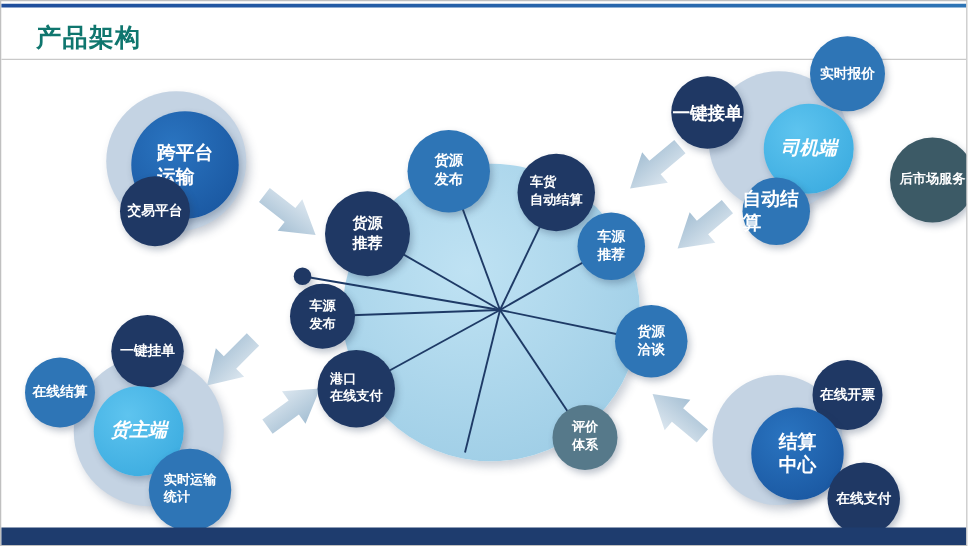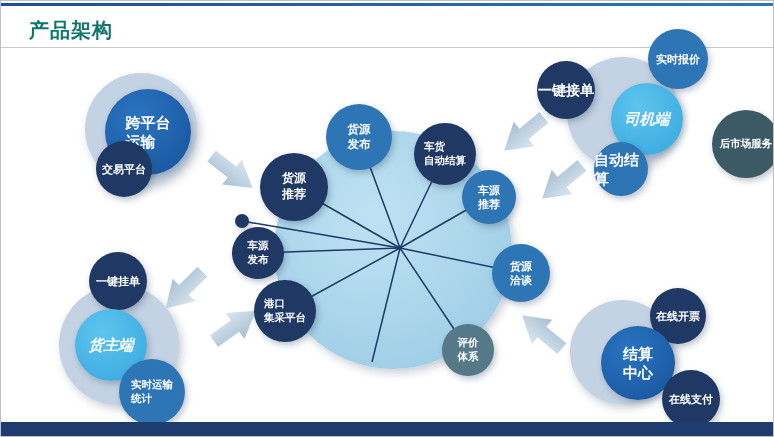--- a/index.html
+++ b/index.html
@@ -92,30 +92,31 @@
 自动结算</div>
   <div class="node navy" style="left:259px;top:152px;width:68px;height:68px;font-size:12px;">货源
 推荐</div>
   <div class="node mblue" style="left:461px;top:169px;width:54px;height:54px;font-size:11px;">车源
 推荐</div>
   <div class="node navy" style="left:231px;top:226px;width:52px;height:52px;font-size:10.5px;">车源
 发布</div>
   <div class="node mblue" style="left:491px;top:243px;width:58px;height:58px;font-size:11px;">货源
 洽谈</div>
   <div class="node navy" style="left:253px;top:279px;width:62px;height:62px;font-size:10.5px;">港口
-集采平台</div>
+在线支付</div>
   <div class="node slate" style="left:441px;top:323px;width:52px;height:52px;font-size:10.5px;">评价
 体系</div>
   <div class="node navy" style="left:234px;top:213px;width:14px;height:14px;"></div>
 
   <div class="node sblue" style="left:104px;top:88px;width:86px;height:86px;font-size:15px;">跨平台
 运输</div>
   <div class="node navy" style="left:63px;top:140px;width:56px;height:56px;font-size:11px;margin-left:32px;">交易平台</div>
 
   <div class="node navy" style="left:88px;top:251px;width:58px;height:58px;font-size:11px;">一键挂单</div>
+  <div class="node mblue" style="left:19px;top:285px;width:56px;height:56px;font-size:11px;">在线结算</div>
   <div class="node cyan" style="left:74px;top:308px;width:72px;height:72px;font-size:15px;">货主端</div>
   <div class="node mblue" style="left:118px;top:358px;width:66px;height:66px;font-size:10.5px;">实时运输
 统计</div>
 
   <div class="node navy" style="left:536px;top:60px;width:58px;height:58px;font-size:14px;">一键接单</div>
   <div class="node mblue" style="left:647px;top:28px;width:60px;height:60px;font-size:11px;">实时报价</div>
   <div class="node cyan" style="left:610px;top:82px;width:72px;height:72px;font-size:15px;">司机端</div>
   <div class="node teal" style="left:668px;top:109px;width:68px;height:68px;font-size:10.5px;margin-left:43px;">后市场服务</div>
   <div class="node mblue" style="left:593px;top:141px;width:54px;height:54px;font-size:15px;">自动结算</div>
 

